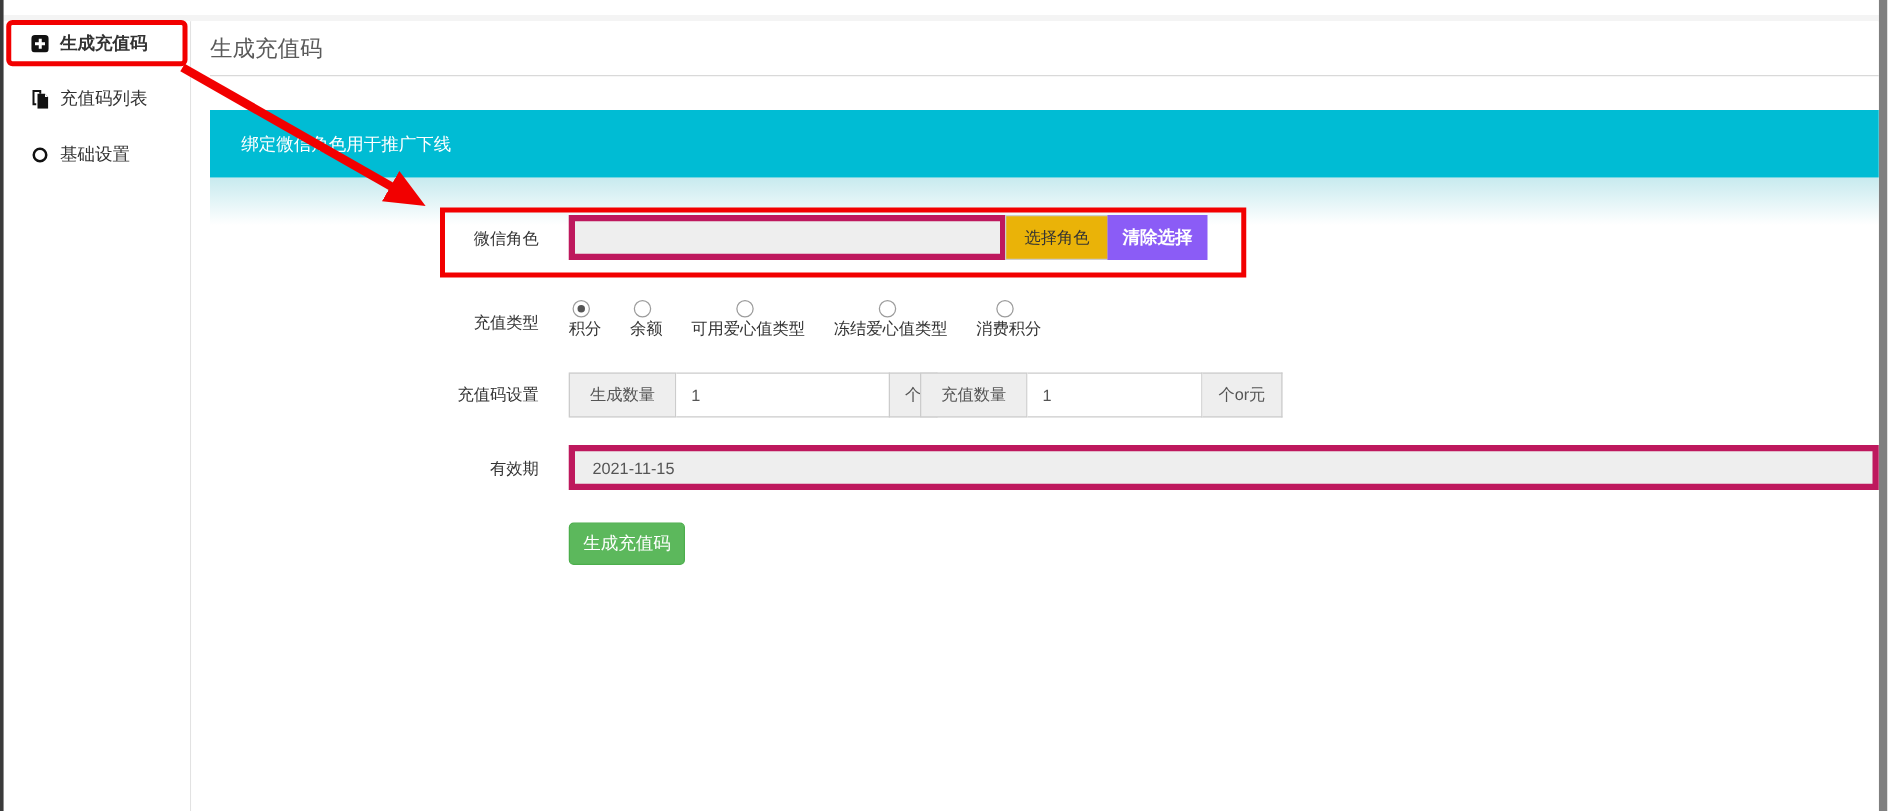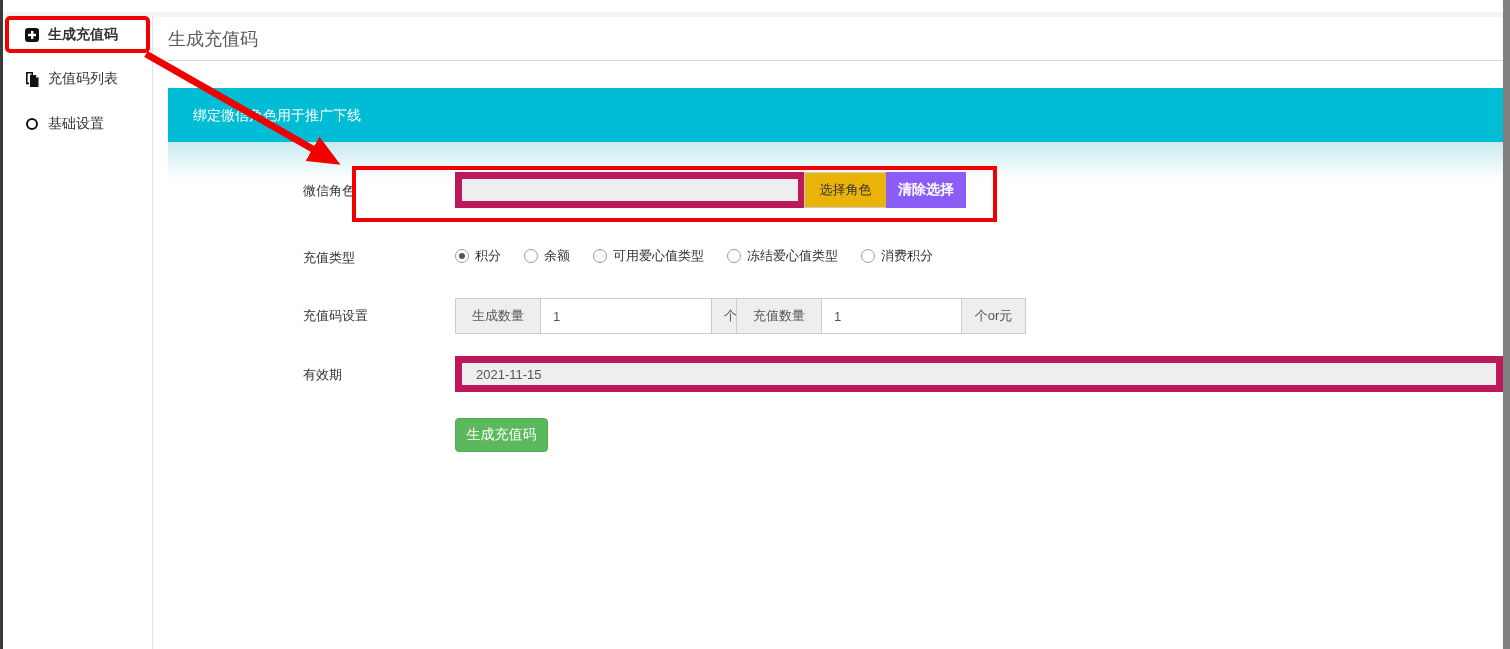--- a/index.html
+++ b/index.html
@@ -24,31 +24,31 @@
   
   .main { position:absolute; left:153px; top:17px; right:7px; height:632px; background:#fff; }
   .page-title { position:absolute; left:15px; top:10px; font-size:18px; color:#5a5a5a; }
   .title-rule { position:absolute; left:15px; top:43px; right:0; height:0; border-top:1px solid #d9d9d9; }
 
   .banner { position:absolute; left:15px; top:71px; right:0; height:54px; background:#00bcd4; color:#fff; font-size:14px; line-height:54px; padding-left:25px; }
   .banner-glow { position:absolute; left:15px; top:125px; right:0; height:38px;
     background:linear-gradient(to bottom, rgba(0,160,180,0.22), rgba(255,255,255,0)); }
 
   
-  .form-label { position:absolute; left:150px; width:128px; text-align:left; color:#333; font-size:13px; }
-  .ctl { height:36px; border:7px solid #be185d; font-size:13px; color:#555; }
+  .form-label { position:absolute; left:150px; width:128px; text-align:right; color:#333; font-size:13px; }
+  .ctl { height:36px; border:5px solid #be185d; font-size:13px; color:#555; }
   .addon { background:#eee; display:flex; align-items:center; justify-content:center; color:#555; }
   .txt { background:#fff; padding:0 12px; display:flex; align-items:center; }
   input.raw { border:none; outline:none; width:100%; height:100%; font-size:13px; color:#555; background:transparent; font-family:inherit; }
   .wx-input  { position:absolute; left:302px; top:155px; width:350px; background:#eee; }
   .btn-select{ position:absolute; left:651px; top:155px; width:83px; background:#eab308; border:1px solid #ccc; color:#333; font-size:13px; cursor:pointer; }
   .btn-clear { position:absolute; left:733px; top:155px; width:80px; border:none; background:#8b5cf6; color:#fff; font-size:14px; font-weight:bold; cursor:pointer; }
 
   .radio-row { position:absolute; left:302px; top:226px; height:26px; display:flex; align-items:center; }
-  .radio-opt { display:flex; align-items:center; margin-right:23px; cursor:pointer; }
+  .radio-opt { display:flex; align-items:center; margin-right:23px; cursor:pointer;flex-direction:column; }
   .rdot { width:14px; height:14px; border:1px solid #9c9c9c; border-radius:50%; background:#fff; margin-right:6px; position:relative; }
   .rdot.checked::after { content:""; position:absolute; left:3px; top:3px; width:6px; height:6px; border-radius:50%; background:#555; }
 
   .grp { position:absolute; top:281px; height:52px; display:flex; }
   .grp > div { height:36px; border:1px solid #ccc; }
   .grp > div + div { border-left:none; }
   .g1 { left:302px; } .g2 { left:583px; }
 
   .date-input { position:absolute; left:302px; top:339px; right:0; background:#eee; padding:0 14px; display:flex; align-items:center; }
 

